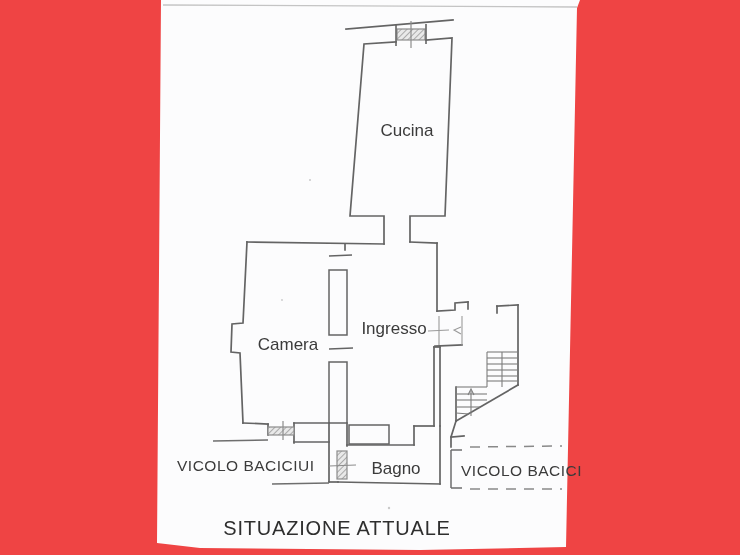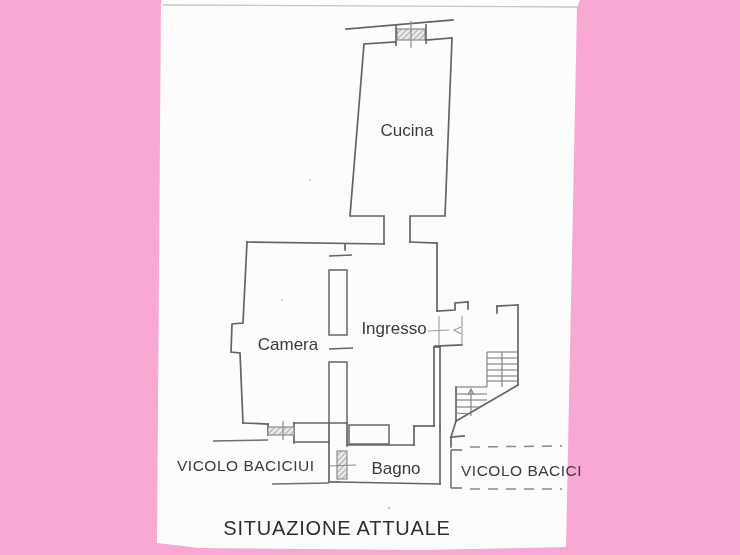--- a/index.html
+++ b/index.html
@@ -1,19 +1,19 @@
 <!DOCTYPE html>
 <html><head>
 <meta charset="utf-8">
 <style>
   html,body{margin:0;padding:0;}
   .scan{
     position:relative;
     width:740px;height:555px;
-    background:#f9a8d4;
+    background:#ef4444;
     overflow:hidden;
     font-family:"Liberation Sans", sans-serif;
   }
   .scan svg{position:absolute;left:0;top:0;}
   text{fill:#3b3b3b;font-family:"Liberation Sans", sans-serif;}
   .room-label{font-size:17px;}
   .street-label{font-size:15.5px;letter-spacing:0.5px;}
   .title-label{font-size:20px;fill:#2e2e2e;letter-spacing:0.8px;}
 </style>
 </head>

